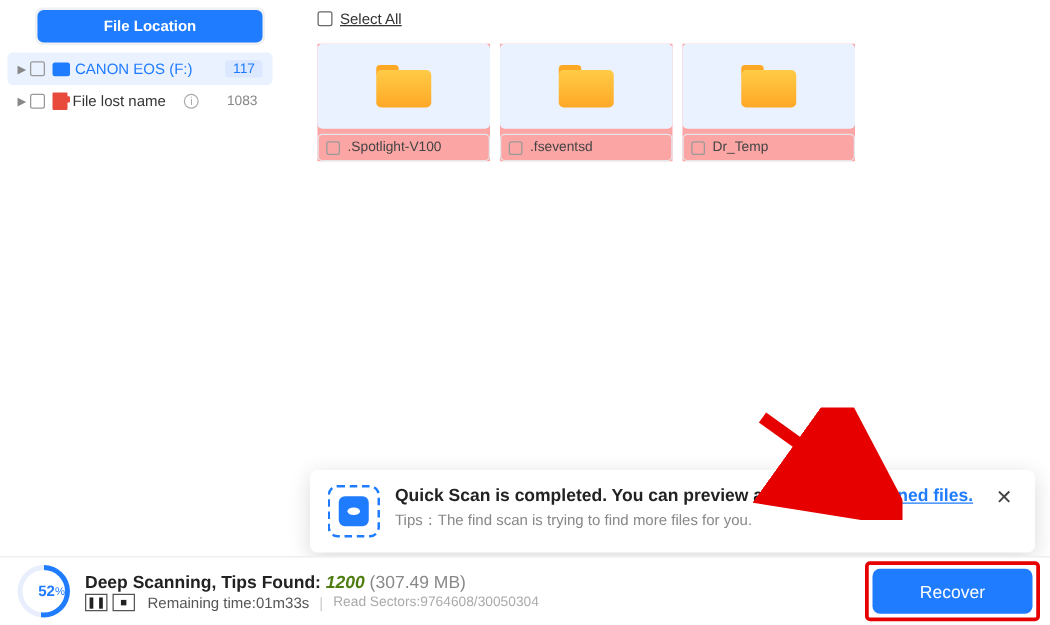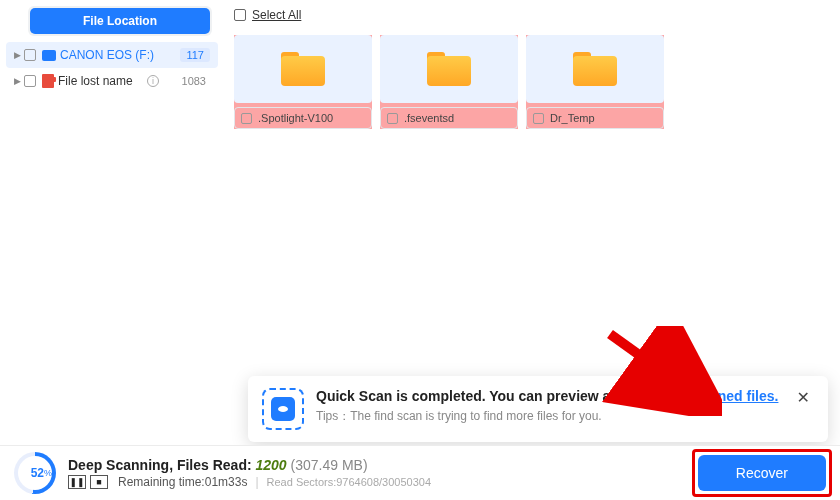--- a/index.html
+++ b/index.html
@@ -1,17 +1,17 @@
 <!DOCTYPE html>
 <html><head>
 <meta charset="utf-8">
 <style>
   * { box-sizing: border-box; margin: 0; padding: 0; font-family: -apple-system, BlinkMacSystemFont, "Segoe UI", Arial, sans-serif; }
   body { width: 840px; height: 500px; background: #fff; overflow: hidden; position: relative; }
-  .app { display: flex; height: 440px; background: #fff; }
+  .app { display: flex; height: 440px; background: #fff; gap: 20px; }
   .sidebar { width: 222px; border-right: 0; padding: 6px 4px 6px 6px; background:#fff; border-radius:8px 0 0 0;}
   .tabs { display: flex; background:#eff1f3; border-radius:6px; padding:2px; margin:0 6px 6px 22px; }
   .tab { flex:1; text-align:center; font-size:12px; padding:6px 4px; border-radius:5px; cursor:pointer; color:#444;}
   .tab.active { background:#1f7cff; color:#fff; font-weight:600; }
   .tree { margin-top:4px; }
   .tree-row { display:flex; align-items:center; padding:6px 8px; font-size:12px; color:#333; cursor:pointer; position:relative;}
   .tree-row.selected { background:#eaf2ff; color:#1f7cff; border-radius:4px;}
   .caret { width:8px; font-size:9px; color:#888; margin-right:2px;}
   .cb { width:12px; height:12px; border:1.5px solid #999; border-radius:2px; margin-right:6px; display:inline-block; }
   .badge { font-size:11px; color:#888; margin-left:auto; padding:0 4px;}
@@ -148,21 +148,21 @@
 
 <div class="footer">
   <div class="ring">
     <div class="ring-in">
         <span>52</span>
         <sub>%</sub>
       </div>
   </div>
   <div class="ft-body">
     <div class="ft-l1">
-      <span>Deep Scanning, Files Read: </span><span class="nfound">1200</span><span class="nsize"> (307.49 MB)</span>
+      <span>Deep Scanning, Tips Found: </span><span class="nfound">1200</span><span class="nsize"> (307.49 MB)</span>
     </div>
     <div class="ft-l2">
       <span class="ctl">❚❚</span>
       <span class="ctl">■</span>
       <span style="margin-left:6px">Remaining time: </span>
       <span>01m33s</span>
       <span class="sep">|</span>
       <span class="rs">Read Sectors: </span>
       <span class="rs">9764608/30050304</span>
     </div>

